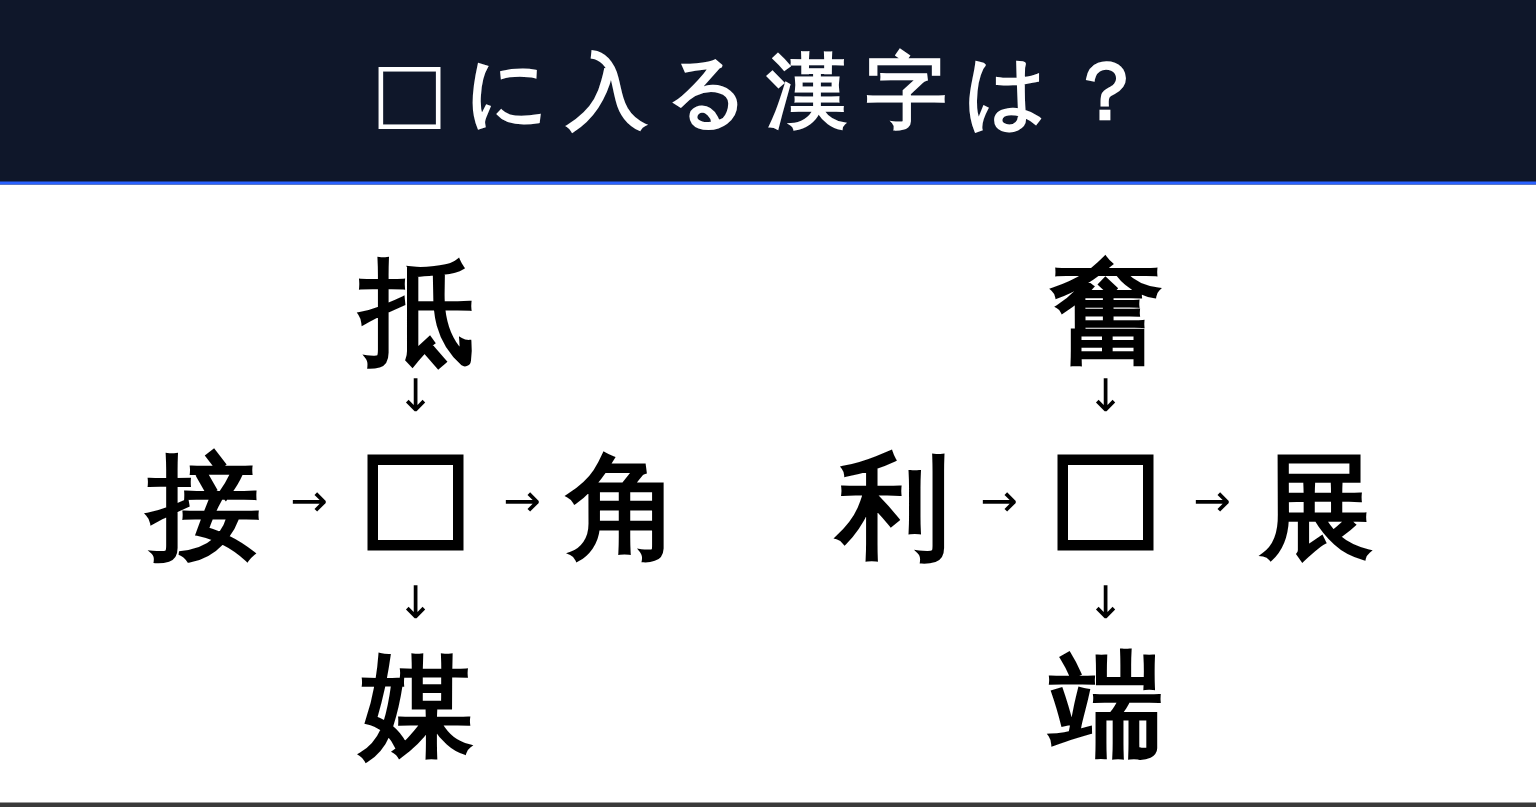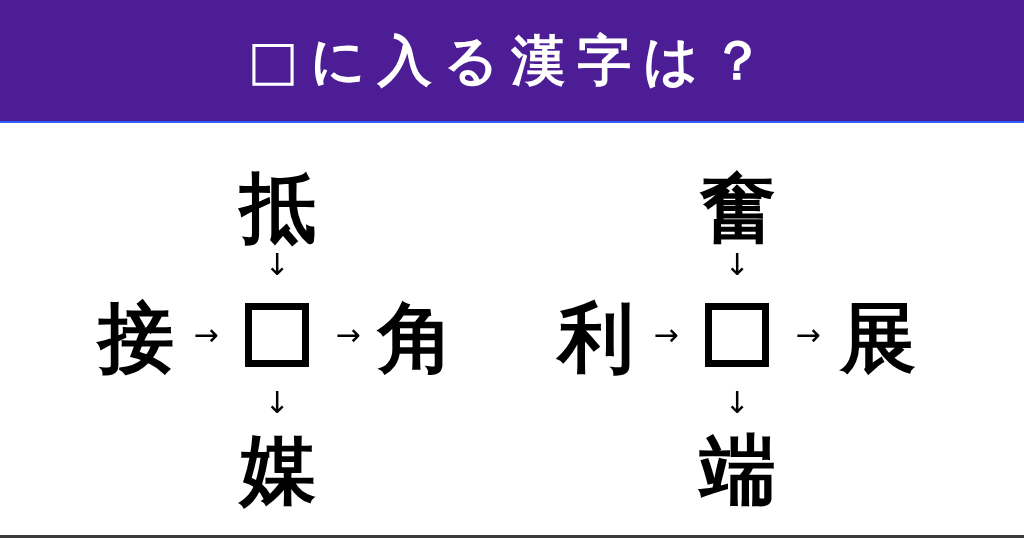--- a/index.html
+++ b/index.html
@@ -3,21 +3,21 @@
 <meta charset="utf-8">
 <style>
   html, body { margin: 0; padding: 0; }
   body {
     width: 1024px; height: 538px; position: relative; overflow: hidden;
     background: #ffffff;
     font-family: "DejaVu Sans", sans-serif;
   }
   .header {
     position: absolute; left: 0; top: 0; width: 1024px; height: 123px;
-    background: #4c1d95;
+    background: #0f172a;
     border-bottom: 2px solid #2a62ff;
     box-sizing: border-box;
     display: flex; align-items: center; justify-content: center;
   }
   .title {
     color: #ffffff; font-size: 54px; font-weight: bold; letter-spacing: 12px;
     line-height: 1;
   }
   .puzzle { position: absolute; top: 0; width: 460px; height: 538px; }
   .kanji {

